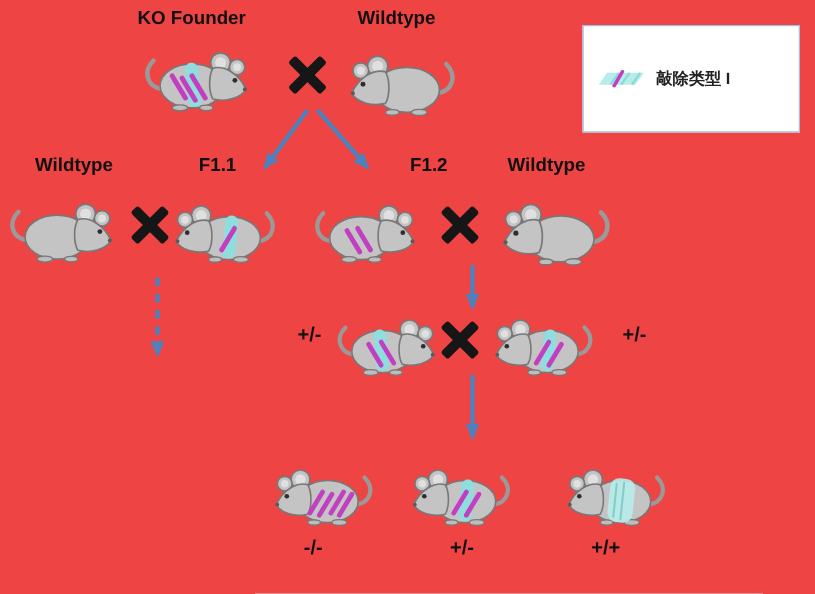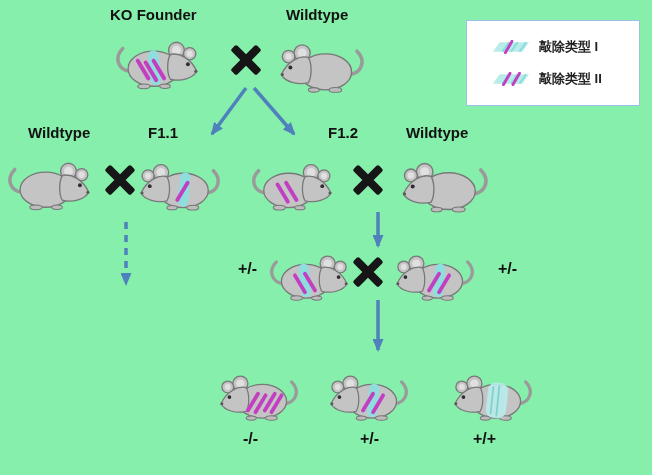--- a/index.html
+++ b/index.html
@@ -1,18 +1,18 @@
 <!DOCTYPE html>
 <html style="--arrow: #4f81bd; --teal: #8fdedd; --teal-light: #b8ecea; --magenta: #c23fc2; --legend-border: #9cc3e5;"><head>
 <meta charset="utf-8">
 <style>
   * { margin:0; padding:0; box-sizing:border-box; }
   html,body { background:#fff; }
   body { font-family:"Liberation Sans","DejaVu Sans",sans-serif; }
-  .canvas { position:relative; width:652px; height:475px; background:#86efac; overflow:hidden; }
+  .canvas { position:relative; width:652px; height:475px; background:#ef4444; overflow:hidden; }
 
   .lbl { position:absolute; font-weight:bold; font-size:15px; color:#111; white-space:nowrap; }
   .geno { position:absolute; font-weight:bold; font-size:16px; color:#111; white-space:nowrap; }
   .annotation { position:absolute; font-weight:bold; font-size:14px; color:#1a1a1a; white-space:nowrap; }
 
   .mouse { position:absolute; overflow:visible; }
   .flip { transform:scaleX(-1); }
 
   
   .cross { position:absolute; width:36px; height:36px; }
@@ -33,21 +33,21 @@
   .bandline { stroke:#7fcfcc; stroke-width:2; fill:none; }
   .slash { stroke:var(--magenta,#c23fc2); stroke-width:4.5; fill:none; stroke-linecap:round; }
   .legend-stripe { stroke:#8adbd8; stroke-width:2; fill:none; }
   .legend-band { fill:var(--teal-light,#bfeceb); }
   .legend-slash { stroke:var(--magenta,#c23fc2); stroke-width:3; fill:none; stroke-linecap:round; }
 
   .legend {
     position:absolute; left:466px; top:20px; width:174px; height:86px;
     border:1px solid var(--legend-border,#9cc3e5); background:#fff;
     display:flex; flex-direction:column; justify-content:center; gap:14px;
-    padding:10px 26px;
+    padding:10px 12px;
   }
   .legend-item { display:flex; align-items:center; gap:10px; }
   .legend-label { font-size:13px; font-weight:600; color:#222; white-space:nowrap; }
 </style>
 </head>
 <body>
 
 <div class="canvas">
 
   <svg width="0" height="0" style="position:absolute" aria-hidden="true">
@@ -98,33 +98,24 @@
 
   <div class="legend">
     <div class="legend-item">
       <svg width="36" height="14" viewBox="0 0 38 14">
         <polygon class="legend-band" points="7,2 38,2 31,12 0,12"></polygon>
         <path class="legend-stripe" d="M10,12 L17,2 M19,12 L26,2 M28,12 L35,2"></path>
         <path class="legend-slash" d="M13,13 L20,1"></path>
       </svg>
       <span class="legend-label">敲除类型 I</span>
     </div>
-    <div class="legend-item">
-      <svg width="36" height="14" viewBox="0 0 38 14">
-        <polygon class="legend-band" points="7,2 38,2 31,12 0,12"></polygon>
-        <path class="legend-stripe" d="M10,12 L17,2 M19,12 L26,2 M28,12 L35,2"></path>
-        <path class="legend-slash" d="M11,13 L18,1"></path>
-        <path class="legend-slash" d="M21,13 L28,1"></path>
-      </svg>
-      <span class="legend-label">敲除类型 II</span>
-    </div>
   </div>
 
   <div class="lbl" style="left:28px;top:124px">Wildtype</div>
-  <div class="lbl" style="left:148px;top:124px">F1.1</div>
+  <div class="lbl" style="left:159px;top:124px">F1.1</div>
   <div class="lbl" style="left:328px;top:124px">F1.2</div>
   <div class="lbl" style="left:406px;top:124px">Wildtype</div>
 
   <svg class="mouse flip" style="left:6px;top:146px" width="88" height="68" viewBox="0 0 100 72">
     <use href="#mouse-base"></use>
   </svg>
   <div class="cross" style="left:102px;top:162px"></div>
   <svg class="mouse" style="left:136px;top:148px" width="86" height="66" viewBox="0 0 100 72">
     <use href="#mouse-base"></use>
     <rect class="band" x="50" y="26" width="12" height="40" rx="6" transform="rotate(6 56 46)"></rect>

